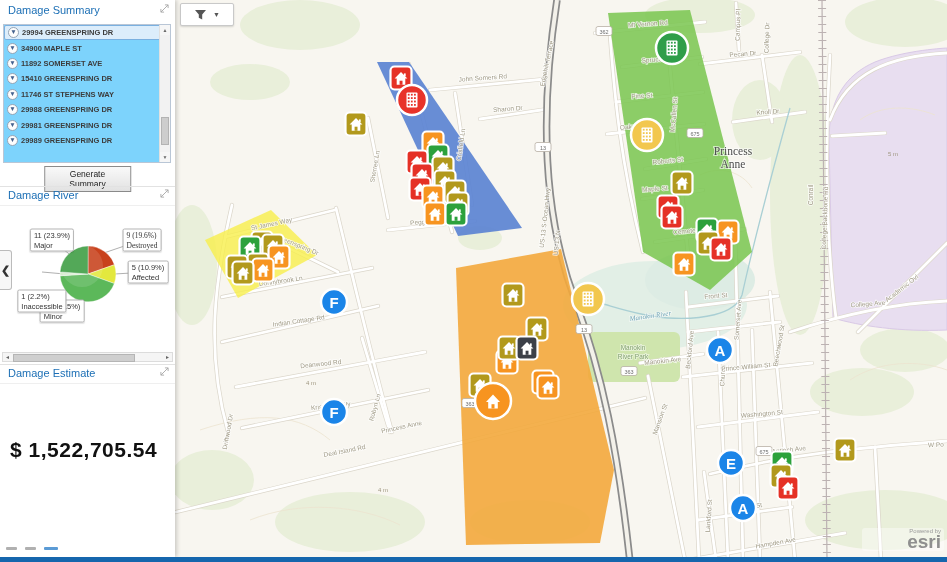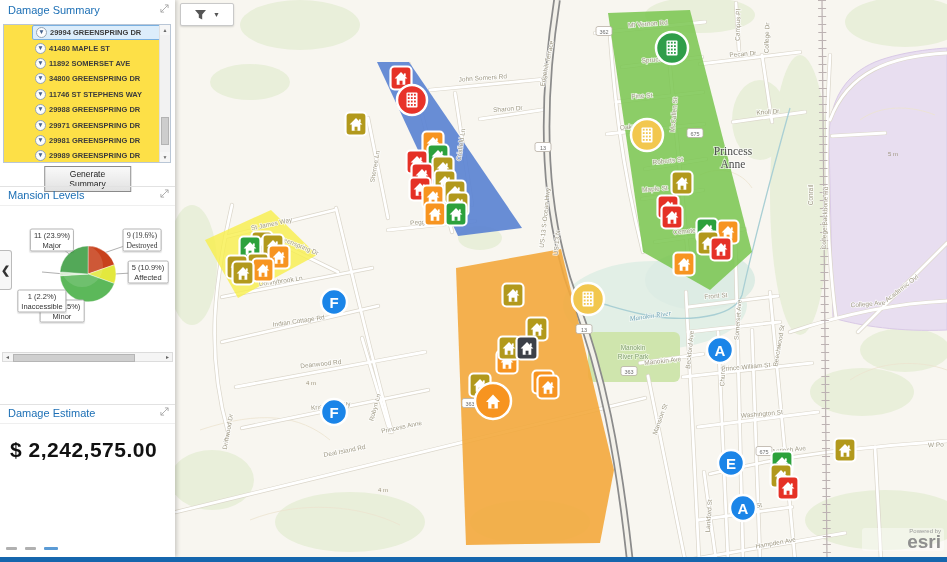--- a/index.html
+++ b/index.html
@@ -7,37 +7,37 @@
        font-family:"Liberation Sans",sans-serif;background:#fff;}
   
   #sidebar{position:absolute;left:0;top:0;width:175px;height:557px;background:#fff;z-index:5;
            box-shadow:2px 0 4px rgba(0,0,0,.18);}
   .panel-header{position:absolute;left:0;width:175px;height:20px;display:flex;align-items:flex-start;
                 padding:2px 6px 0 8px;box-sizing:border-box;}
   .panel-title{color:#1c6fb5;font-size:11px;flex:1;}
   .expand-ic{width:9px;height:9px;opacity:.65;}
   #hdr-summary{top:2px;}
   #hdr-levels{top:186px;border-top:1px solid #e2e2e2;border-bottom:1px solid #efefef;}
-  #hdr-estimate{top:364px;border-top:1px solid #e2e2e2;border-bottom:1px solid #efefef;margin-top:40px;}
+  #hdr-estimate{top:364px;border-top:1px solid #e2e2e2;border-bottom:1px solid #efefef;}
   #addr-list{position:absolute;top:24px;left:3px;width:168px;height:139px;border:1px solid #b9c6d6;
-             background:#fde047;box-sizing:border-box;overflow:hidden;padding-left:28px;}
+             background:#7dd3fc;box-sizing:border-box;overflow:hidden;}
   .addr-row{height:15.4px;display:flex;align-items:center;padding-left:3px;font-size:7.5px;
             font-weight:bold;color:#3c3c3c;white-space:nowrap;box-sizing:border-box;}
   .addr-row.sel{background:#dcedfb;border:1px solid #7ab0e0;border-radius:2px;}
   .chev{width:9px;height:9px;border:1px solid #95a4b5;border-radius:50%;background:#fdfdfd;
         font-size:6.5px;line-height:8px;text-align:center;color:#44618e;margin-right:3px;flex:0 0 auto;}
   #vscroll{position:absolute;right:0;top:0;width:10px;height:100%;background:#f2f2f2;border-left:1px solid #e0e0e0;}
   .sc-btn{position:absolute;left:0;width:10px;height:10px;font-size:5px;color:#6a6a6a;text-align:center;line-height:10px;background:#f6f6f6;}
   #vthumb{position:absolute;left:1px;top:92px;width:8px;height:28px;background:#cdcdcd;border:1px solid #b3b3b3;box-sizing:border-box;}
   #gen-btn{position:absolute;top:166px;left:50%;transform:translateX(-50%);font-size:8.5px;color:#222;
            padding:2px 8px;background:linear-gradient(#f9f9f9,#e2e2e2);border:1px solid #8a8a8a;border-radius:0;}
   #pie-wrap{position:absolute;top:208px;left:0;width:175px;height:140px;}
   #pie-svg{position:absolute;left:0;top:0;}
   .pie-label{position:absolute;transform:translate(-50%,-50%);background:#fff;border:1px solid #b5b5b5;
-             border-radius:2px;padding:1px 3px;font-size:7.5px;color:#333;text-align:center;line-height:9.5px;white-space:nowrap;box-shadow:0 1px 1px rgba(0,0,0,.1);}
+             border-radius:2px;padding:1px 3px;font-size:7.5px;color:#333;text-align:left;line-height:9.5px;white-space:nowrap;box-shadow:0 1px 1px rgba(0,0,0,.1);}
   #collapse-tab{position:absolute;left:0;top:250px;width:11px;height:38px;background:#f7f7f7;border:1px solid #bbb;border-left:none;
                 border-radius:0 3px 3px 0;font-size:11px;font-weight:bold;color:#333;display:flex;align-items:center;justify-content:center;z-index:6;}
   #hscroll{position:absolute;top:352px;left:2px;width:171px;height:10px;background:#f5f5f5;border:1px solid #dcdcdc;box-sizing:border-box;}
   #hthumb{position:absolute;left:10px;top:1px;width:120px;height:6px;background:#cfcfcf;border:1px solid #b5b5b5;}
   .h-btn{position:absolute;top:0;width:9px;height:8px;font-size:5px;color:#666;text-align:center;line-height:8px;}
   #estimate-value{position:absolute;top:438px;left:10px;font-size:21px;font-weight:bold;color:#111;letter-spacing:.5px;}
   #pager{position:absolute;top:547px;left:6px;display:flex;gap:8px;}
   .dash{height:3px;width:11px;background:#b0b0b0;border-radius:1px;}
   .dash.active{background:#5b9bd5;width:14px;}
   
@@ -68,61 +68,57 @@
       </svg>
   </div>
   <div id="addr-list">
     <div id="addr-rows">
         <div class="addr-row sel">
           <span class="chev">▼</span>
           <span>29994 GREENSPRING DR</span>
         </div>
         <div class="addr-row">
           <span class="chev">▼</span>
-          <span>41480 MAPLE ST</span>
+          <span>34900 MAPLE ST</span>
         </div>
         <div class="addr-row">
           <span class="chev">▼</span>
           <span>11892 SOMERSET AVE</span>
         </div>
         <div class="addr-row">
           <span class="chev">▼</span>
-          <span>34800 GREENSPRING DR</span>
+          <span>15410 GREENSPRING DR</span>
         </div>
         <div class="addr-row">
           <span class="chev">▼</span>
           <span>11746 ST STEPHENS WAY</span>
         </div>
         <div class="addr-row">
           <span class="chev">▼</span>
           <span>29988 GREENSPRING DR</span>
-        </div>
-        <div class="addr-row">
-          <span class="chev">▼</span>
-          <span>29971 GREENSPRING DR</span>
         </div>
         <div class="addr-row">
           <span class="chev">▼</span>
           <span>29981 GREENSPRING DR</span>
         </div>
         <div class="addr-row">
           <span class="chev">▼</span>
           <span>29989 GREENSPRING DR</span>
         </div>
       </div>
     <div id="vscroll">
       <div class="sc-btn" style="top:0">▲</div>
       <div id="vthumb"></div>
       <div class="sc-btn" style="bottom:0;top:auto">▼</div>
     </div>
   </div>
   <button id="gen-btn">Generate Summary</button>
 
   <div class="panel-header" id="hdr-levels">
-    <span class="panel-title">Mansion Levels</span>
+    <span class="panel-title">Damage River</span>
     <svg class="expand-ic" viewBox="0 0 10 10">
         <path d="M1,9 L9,1 M5.5,1 H9 V4.5 M1,5.5 V9 H4.5" stroke="#777" fill="none" stroke-width="1"></path>
       </svg>
   </div>
   <div id="pie-wrap">
     <svg id="pie-svg" width="175" height="140">
         <g>
           <line x1="102.55483212624114" y1="45.428250881926964" x2="142" y2="32" stroke="#b0b0b0" stroke-width="1"></line>
           <line x1="113.19987564308683" y1="66.07916800464417" x2="148" y2="64" stroke="#b0b0b0" stroke-width="1"></line>
           <line x1="84.44928895517292" y1="90.94859617445725" x2="62" y2="103" stroke="#b0b0b0" stroke-width="1"></line>
@@ -152,21 +148,21 @@
     <div id="hthumb"></div>
     <div class="h-btn" style="right:0">►</div>
   </div>
 
   <div class="panel-header" id="hdr-estimate">
     <span class="panel-title">Damage Estimate</span>
     <svg class="expand-ic" viewBox="0 0 10 10">
         <path d="M1,9 L9,1 M5.5,1 H9 V4.5 M1,5.5 V9 H4.5" stroke="#777" fill="none" stroke-width="1"></path>
       </svg>
   </div>
-  <div id="estimate-value">$ 2,242,575.00</div>
+  <div id="estimate-value">$ 1,522,705.54</div>
 
   <div id="pager">
     <div class="dash"></div>
     <div class="dash"></div>
     <div class="dash active"></div>
   </div>
 </div>
 
 <div id="map">
   <svg id="map-svg" width="772" height="557" viewBox="175 0 772 557">

